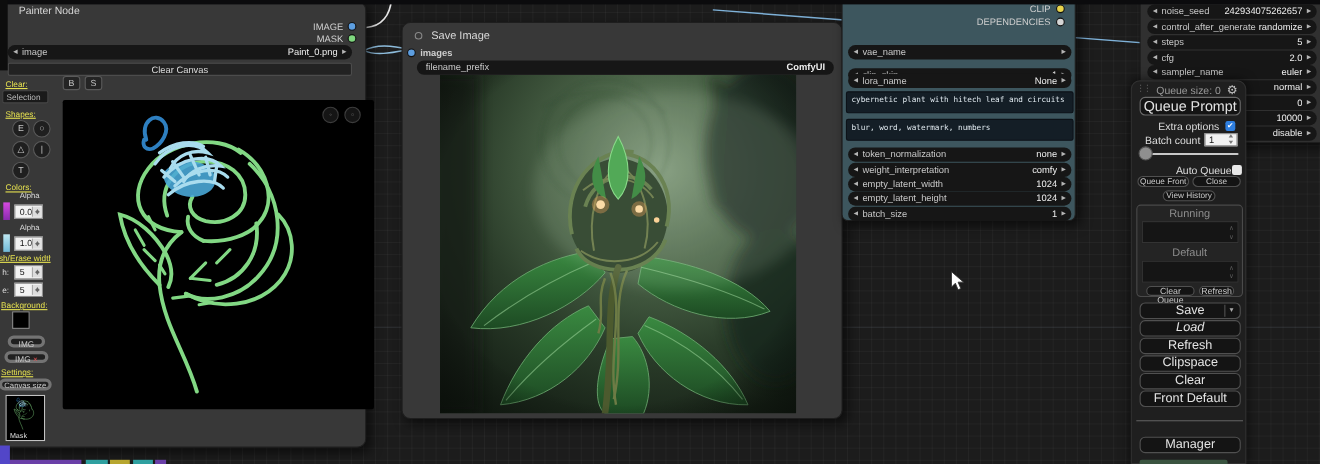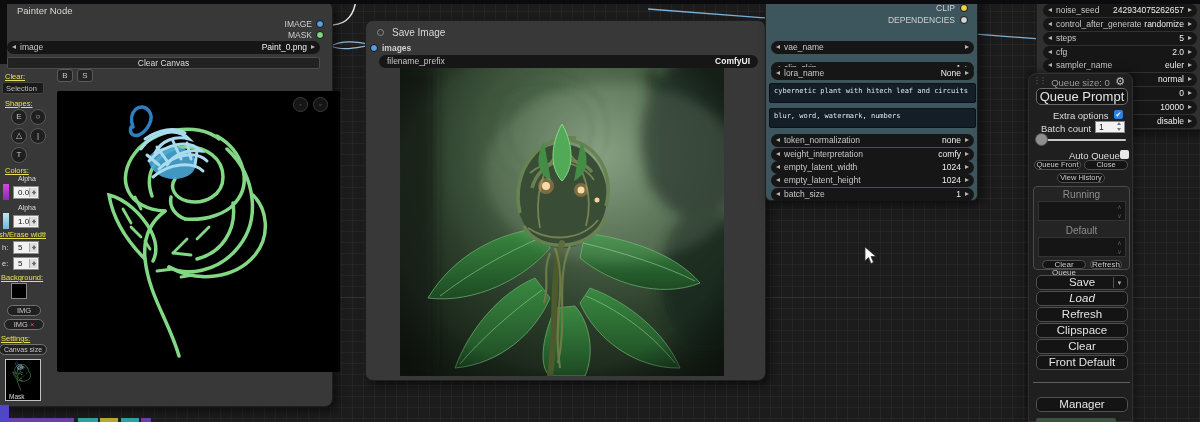--- a/index.html
+++ b/index.html
@@ -26,21 +26,21 @@
   .combo .tri-r { position:absolute; right:5px; top:4px; width:0; height:0;
       border-top:2.5px solid transparent; border-bottom:2.5px solid transparent; border-left:4px solid #b5b5b5; }
   .combo .lab { position:absolute; left:13px; right:13px; overflow:hidden; white-space:nowrap; }
   .combo .val { position:absolute; left:13px; right:13px; text-align:right; color:#efefef;
                 white-space:nowrap; overflow:hidden; }
   .ylbl { position:absolute; font-size:7.5px; color:#e6e150; text-decoration:underline; white-space:nowrap; }
   .toolbtn { position:absolute; width:16px; height:16px; border-radius:50%; background:#1f1f1f;
              border:1px solid #5a5a5a; color:#c5c5c5; font-size:8px; line-height:14px; text-align:center; }
   .sqbtn { position:absolute; width:16px; height:13px; border-radius:3px; background:#242424;
            border:1px solid #5a5a5a; color:#c5c5c5; font-size:8px; line-height:11px; text-align:center; }
-  .pillbtn { position:absolute; background:#202020; border:1px solid #737373; border-radius:7px;
+  .pillbtn { position:absolute; background:#202020; border:3px solid #737373; border-radius:7px;
              color:#c8c8c8; font-size:7.5px; text-align:center; }
   .spin { position:absolute; width:26px; height:13px; background:#f2f2f2; border:1px solid #8a8a8a;
           color:#111; font-size:8px; line-height:11px; text-align:left; padding-left:4px; }
   .spin .ud { position:absolute; right:1px; top:1px; bottom:1px; width:8px; background:#ddd; border-left:1px solid #aaa; }
   .spin .ud i, .spin .ud b { position:absolute; left:2px; width:0; height:0;
       border-left:2.5px solid transparent; border-right:2.5px solid transparent; }
   .spin .ud i { top:2px; border-bottom:3px solid #666; }
   .spin .ud b { bottom:2px; border-top:3px solid #666; }
   .prompt { position:absolute; background:#141e26; border:1px solid #0c1218; border-radius:2px;
             color:#dfe8ee; font-family:"DejaVu Sans Mono", monospace; font-size:7px; line-height:9px;

